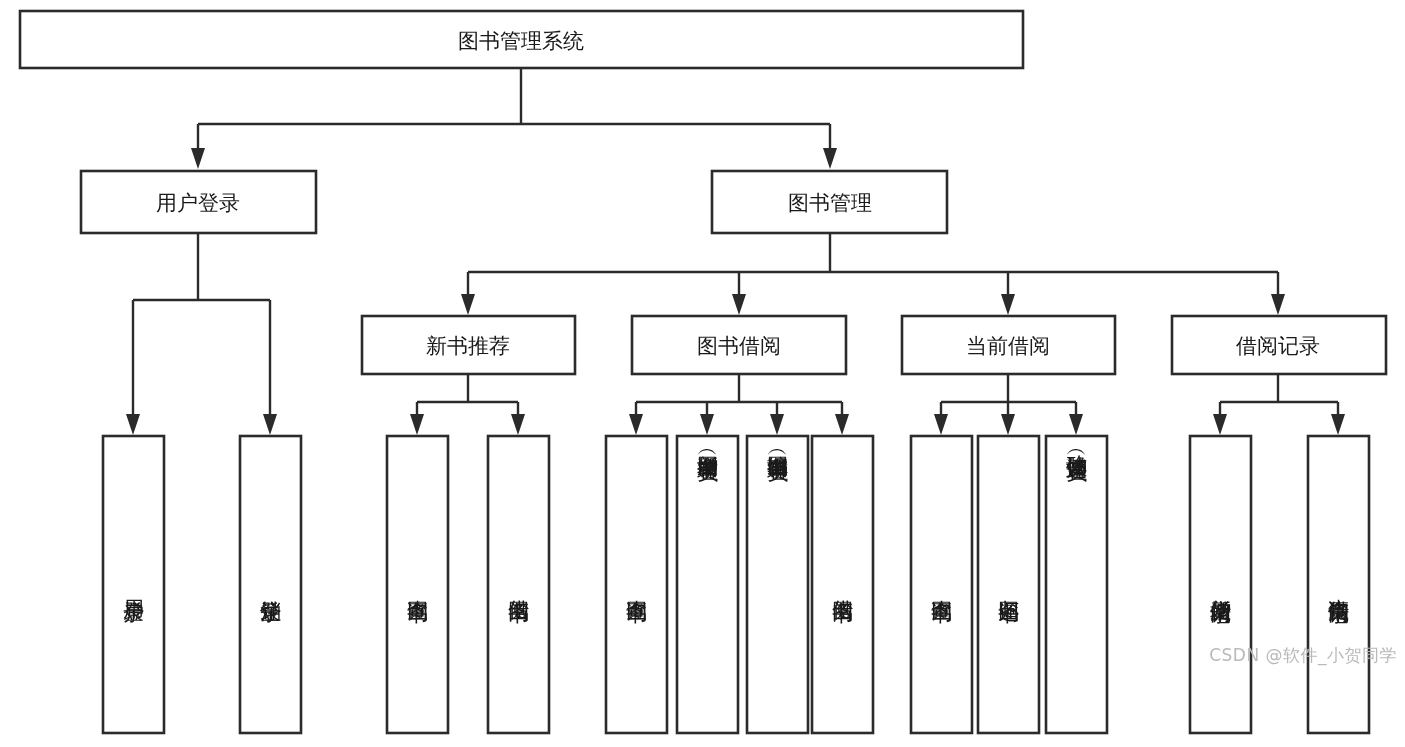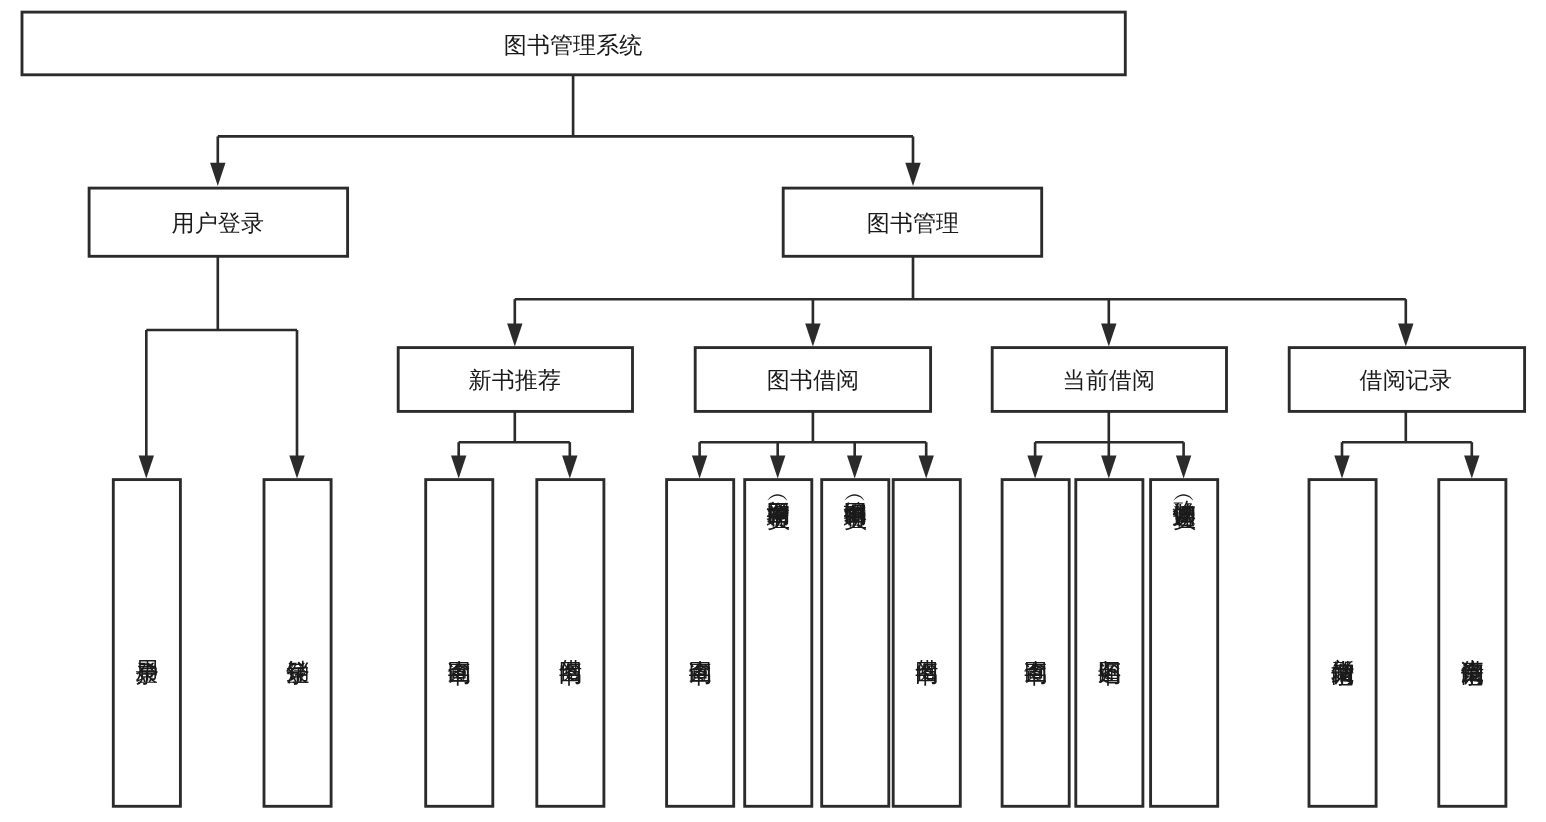--- a/index.html
+++ b/index.html
@@ -249,14 +249,15 @@
     <span class="leaf-label-text">确认归还（管理员）</span>
   </div>
 
   <div class="leaf-label-cell" style="left:1190px; top:436px; width:61px; height:297px;">
     <span class="leaf-label-text">新增借阅记录</span>
   </div>
   <div class="leaf-label-cell" style="left:1308px; top:436px; width:61px; height:297px;">
     <span class="leaf-label-text">查询借阅记录</span>
   </div>
 
+  <div class="watermark">CSDN @软件_小贺同学</div>
 
 </div>
 
 </body></html>

